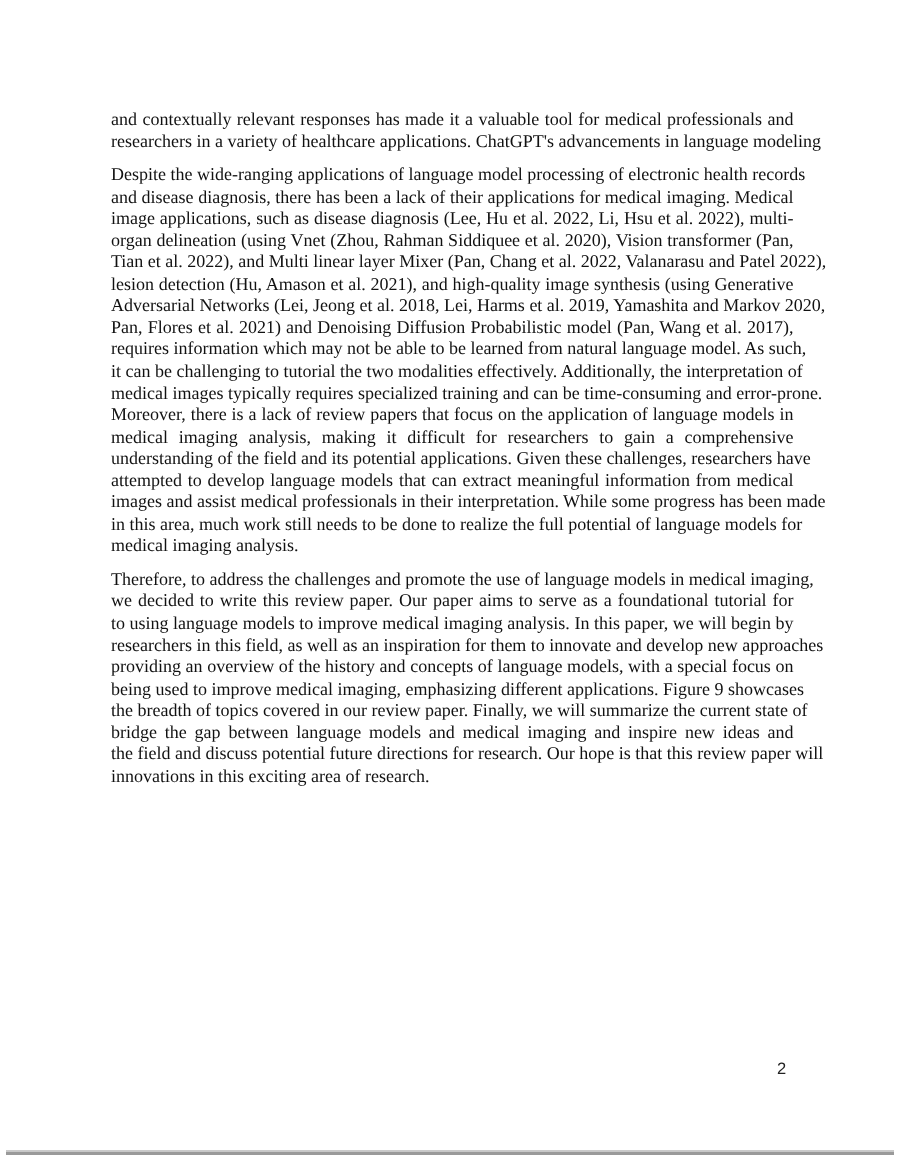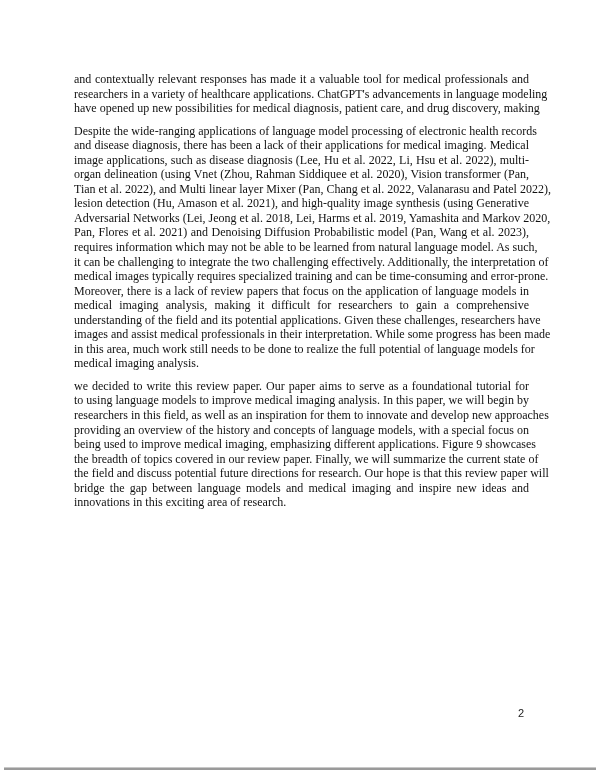--- a/index.html
+++ b/index.html
@@ -54,49 +54,50 @@
       border-top: 1px solid #c8c8c8;
     }
   </style>
 </head>
 <body>
 
 <div class="page-body">
     <p class="paragraph">
       <span class="line">and contextually relevant responses has made it a valuable tool for medical professionals and</span>
       <span class="line">researchers in a variety of healthcare applications. ChatGPT's advancements in language modeling</span>
-      <span class="line">have opened up new possibilities for medical diagnosis, patient care, and drug discovery, making</span>
     </p>
     <p class="paragraph">
       <span class="line">Despite the wide-ranging applications of language model processing of electronic health records</span>
       <span class="line">and disease diagnosis, there has been a lack of their applications for medical imaging. Medical</span>
       <span class="line">image applications, such as disease diagnosis (Lee, Hu et al. 2022, Li, Hsu et al. 2022), multi-</span>
       <span class="line">organ delineation (using Vnet (Zhou, Rahman Siddiquee et al. 2020), Vision transformer (Pan,</span>
       <span class="line">Tian et al. 2022), and Multi linear layer Mixer (Pan, Chang et al. 2022, Valanarasu and Patel 2022),</span>
       <span class="line">lesion detection (Hu, Amason et al. 2021), and high-quality image synthesis (using Generative</span>
       <span class="line">Adversarial Networks (Lei, Jeong et al. 2018, Lei, Harms et al. 2019, Yamashita and Markov 2020,</span>
-      <span class="line">Pan, Flores et al. 2021) and Denoising Diffusion Probabilistic model (Pan, Wang et al. 2023),</span>
+      <span class="line">Pan, Flores et al. 2021) and Denoising Diffusion Probabilistic model (Pan, Wang et al. 2017),</span>
       <span class="line">requires information which may not be able to be learned from natural language model. As such,</span>
-      <span class="line">it can be challenging to integrate the two challenging effectively. Additionally,  the interpretation of</span>
+      <span class="line">it can be challenging to tutorial the two modalities effectively. Additionally,  the interpretation of</span>
       <span class="line">medical images typically requires specialized training and can be time-consuming and error-prone.</span>
       <span class="line">Moreover, there is a lack of review papers that focus on the application of language models in</span>
       <span class="line">medical imaging analysis, making it difficult for researchers to gain a comprehensive</span>
       <span class="line">understanding of the field and its potential applications. Given these challenges, researchers have</span>
+      <span class="line">attempted to develop language models that can extract meaningful information from medical</span>
       <span class="line">images and assist medical professionals in their interpretation. While some progress has been made</span>
       <span class="line">in this area, much work still needs to be done to realize the full potential of language models for</span>
       <span class="line last">medical imaging analysis.</span>
     </p>
     <p class="paragraph">
+      <span class="line">Therefore, to address the challenges and promote the use of language models in medical imaging,</span>
       <span class="line">we decided to write this review paper. Our paper aims to serve as a foundational tutorial for</span>
       <span class="line">to using language models to improve medical imaging analysis. In this paper, we will begin by</span>
       <span class="line">researchers in this field, as well as an inspiration for them to innovate and develop new approaches</span>
       <span class="line">providing an overview of the history and concepts of language models, with a special focus on</span>
       <span class="line">being used to improve medical imaging, emphasizing different applications. Figure 9 showcases</span>
       <span class="line">the breadth of topics covered in our review paper. Finally, we will summarize the current state of</span>
+      <span class="line">bridge the gap between language models and medical imaging and inspire new ideas and</span>
       <span class="line">the field and discuss potential future directions for research. Our hope is that this review paper will</span>
-      <span class="line">bridge the gap between language models and medical imaging and inspire new ideas and</span>
       <span class="line last">innovations in this exciting area of research.</span>
     </p>
   </div>
 
 <div class="page-number">2</div>
 
 <div class="footer-rule"></div>
 
 </body></html>

